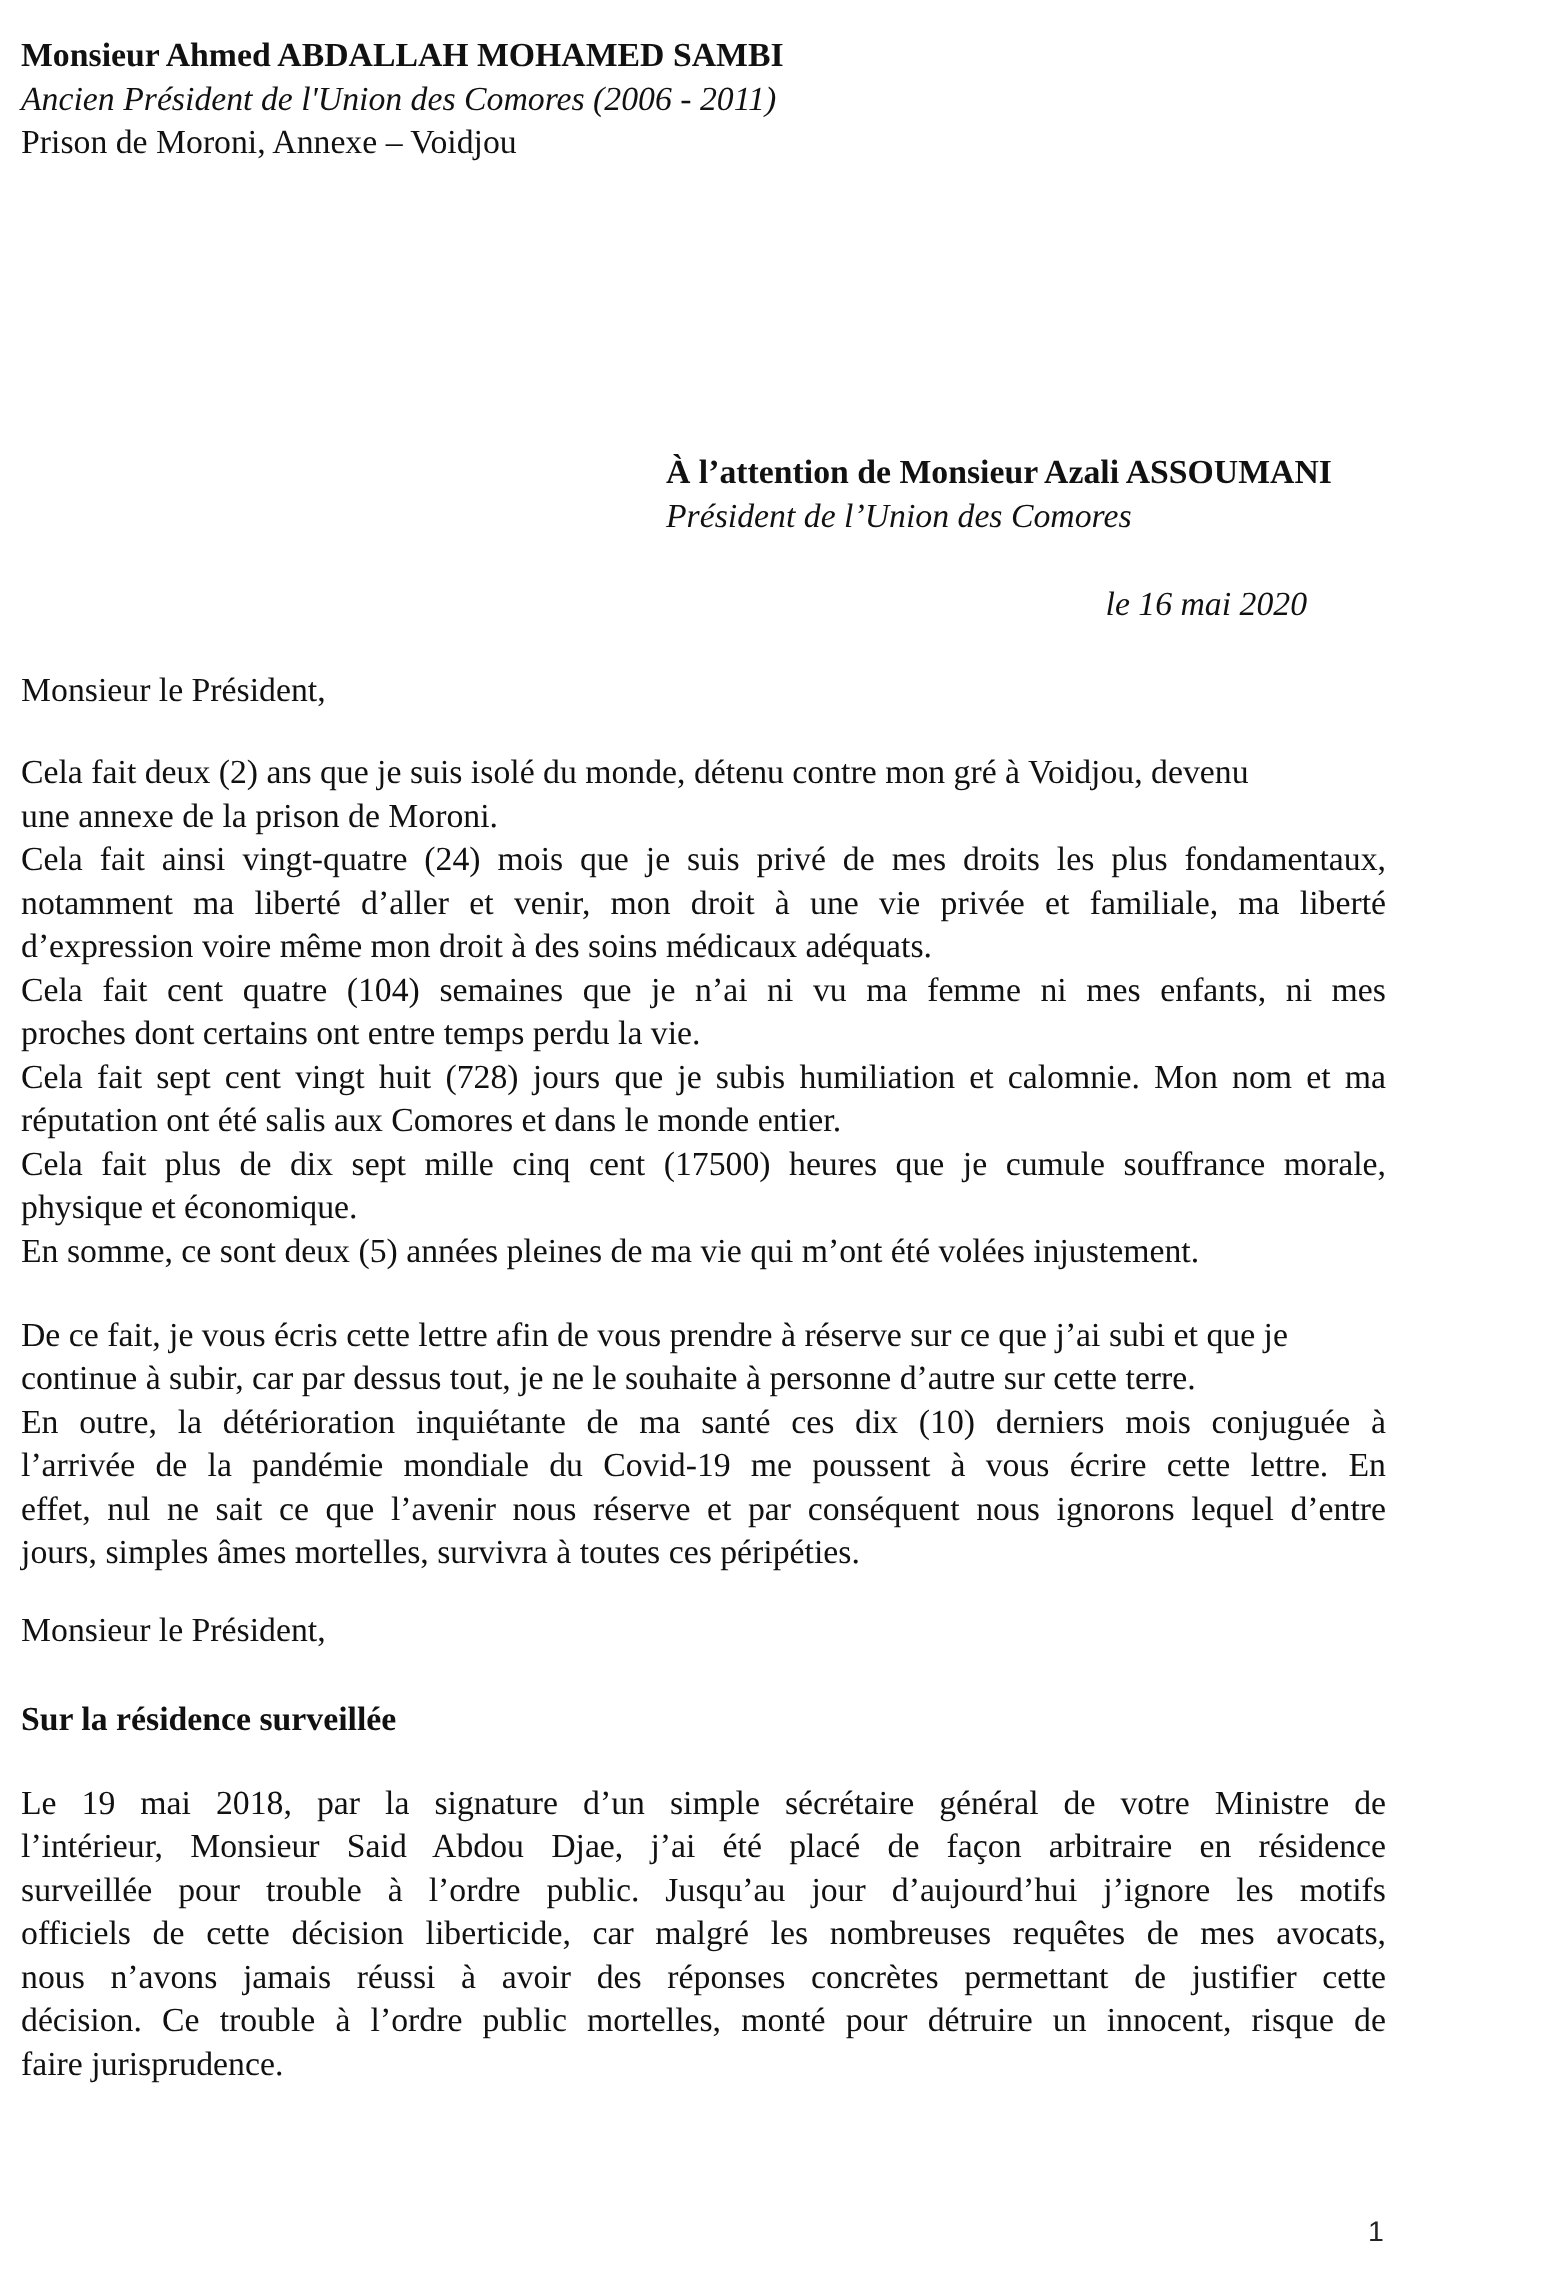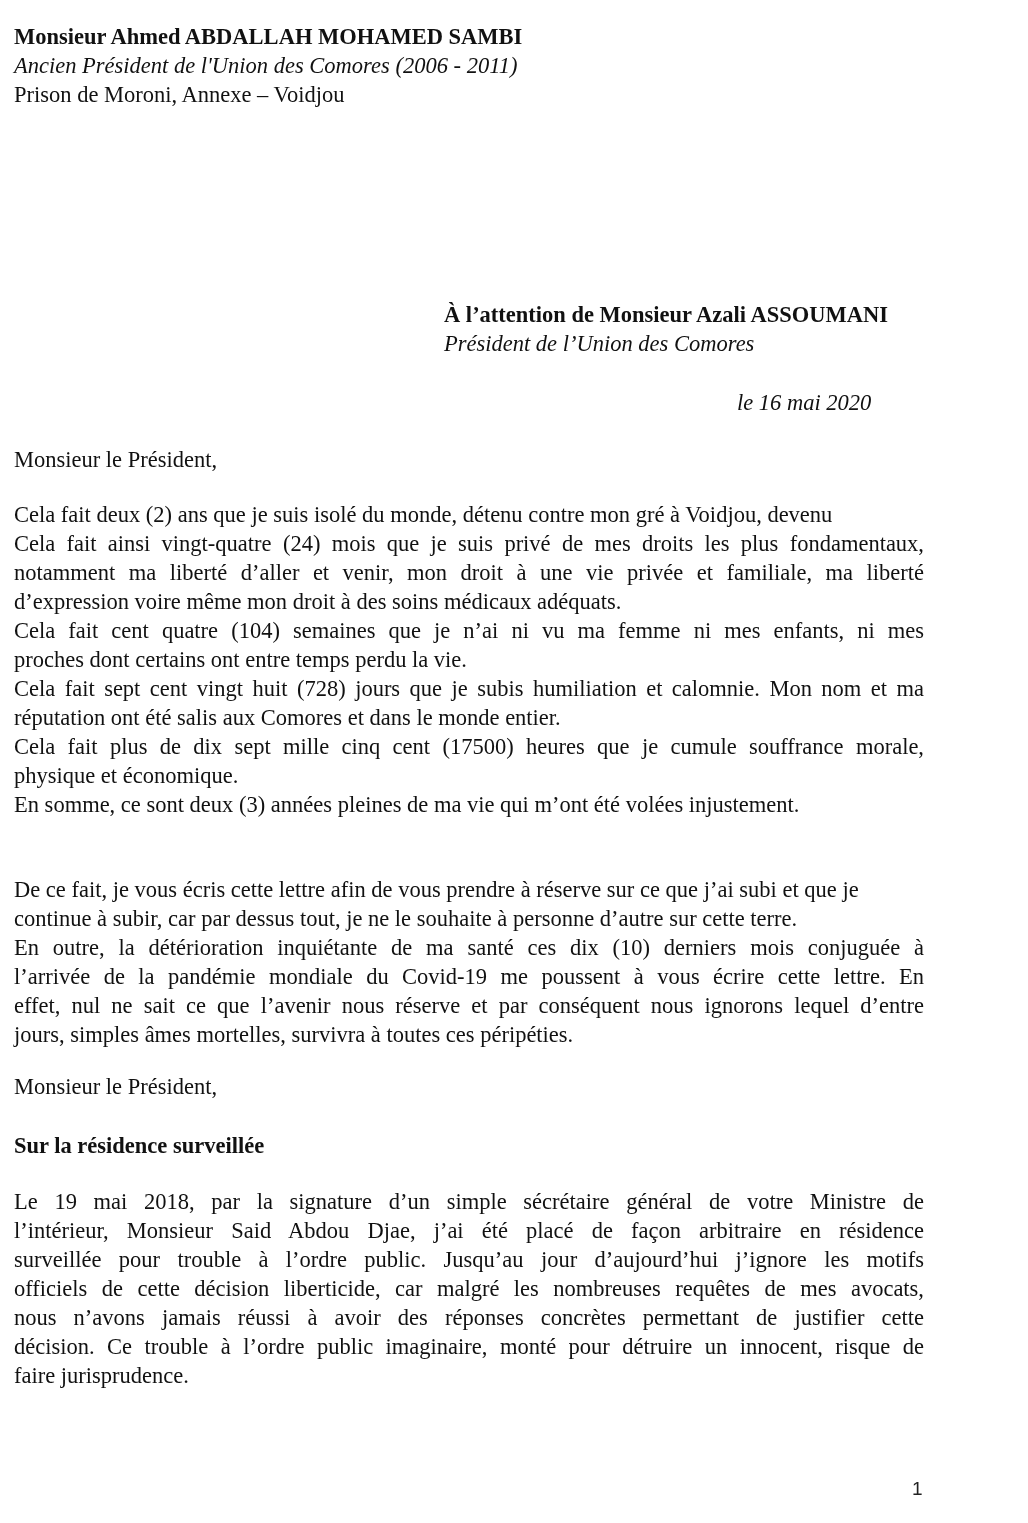--- a/index.html
+++ b/index.html
@@ -49,30 +49,31 @@
   <div class="blk" id="date">
     <span class="line">le 16 mai 2020</span>
   </div>
 
   <div class="blk" id="salutation1">
     <span class="line">Monsieur le Président,</span>
   </div>
 
   <div class="blk" id="para1">
     <span class="line">Cela fait deux (2) ans que je suis isolé du monde, détenu contre mon gré à Voidjou, devenu</span>
+    <span class="line">une annexe de la prison de Moroni.</span>
     <span class="line just">Cela fait ainsi vingt-quatre (24) mois que je suis privé de mes droits les plus fondamentaux,</span>
     <span class="line just">notamment ma liberté d’aller et venir, mon droit à une vie privée et familiale, ma liberté</span>
     <span class="line">d’expression voire même mon droit à des soins médicaux adéquats.</span>
     <span class="line just">Cela fait cent quatre (104) semaines que je n’ai ni vu ma femme ni mes enfants, ni mes</span>
     <span class="line">proches dont certains ont entre temps perdu la vie.</span>
     <span class="line just">Cela fait sept cent vingt huit (728) jours que je subis humiliation et calomnie. Mon nom et ma</span>
     <span class="line">réputation ont été salis aux Comores et dans le monde entier.</span>
     <span class="line just">Cela fait plus de dix sept mille cinq cent (17500) heures que je cumule souffrance morale,</span>
     <span class="line">physique et économique.</span>
-    <span class="line">En somme, ce sont deux (3) années pleines de ma vie qui m’ont été volées injustement.</span>
+    <span class="line">En somme, ce sont deux (5) années pleines de ma vie qui m’ont été volées injustement.</span>
   </div>
 
   <div class="blk" id="para2">
     <span class="line">De ce fait, je vous écris cette lettre afin de vous prendre à réserve sur ce que j’ai subi et que je</span>
     <span class="line">continue à subir, car par dessus tout, je ne le souhaite à personne d’autre sur cette terre.</span>
     <span class="line just">En outre, la détérioration inquiétante de ma santé ces dix (10) derniers mois conjuguée à</span>
     <span class="line just">l’arrivée de la pandémie mondiale du Covid-19 me poussent à vous écrire cette lettre.  En</span>
     <span class="line just">effet, nul ne sait ce que l’avenir nous réserve et par conséquent nous ignorons lequel d’entre</span>
     <span class="line">jours, simples âmes mortelles, survivra à toutes ces péripéties.</span>
   </div>
@@ -84,18 +85,18 @@
   <div class="blk" id="heading">
     <span class="line b">Sur la résidence surveillée</span>
   </div>
 
   <div class="blk" id="para3">
     <span class="line just">Le 19 mai 2018, par la signature d’un simple sécrétaire général de votre Ministre de</span>
     <span class="line just">l’intérieur, Monsieur Said Abdou Djae, j’ai été placé de façon arbitraire en résidence</span>
     <span class="line just">surveillée pour trouble à l’ordre public. Jusqu’au jour d’aujourd’hui j’ignore les motifs</span>
     <span class="line just">officiels de cette décision liberticide, car malgré les nombreuses requêtes de mes avocats,</span>
     <span class="line just">nous n’avons jamais réussi à avoir des réponses concrètes permettant de justifier cette</span>
-    <span class="line just">décision. Ce trouble à l’ordre public imaginaire, monté pour détruire un innocent, risque de</span>
+    <span class="line just">décision. Ce trouble à l’ordre public mortelles, monté pour détruire un innocent, risque de</span>
     <span class="line">faire jurisprudence.</span>
   </div>
 
   <div id="page-number">1</div>
 </div>
 
 </body></html>

